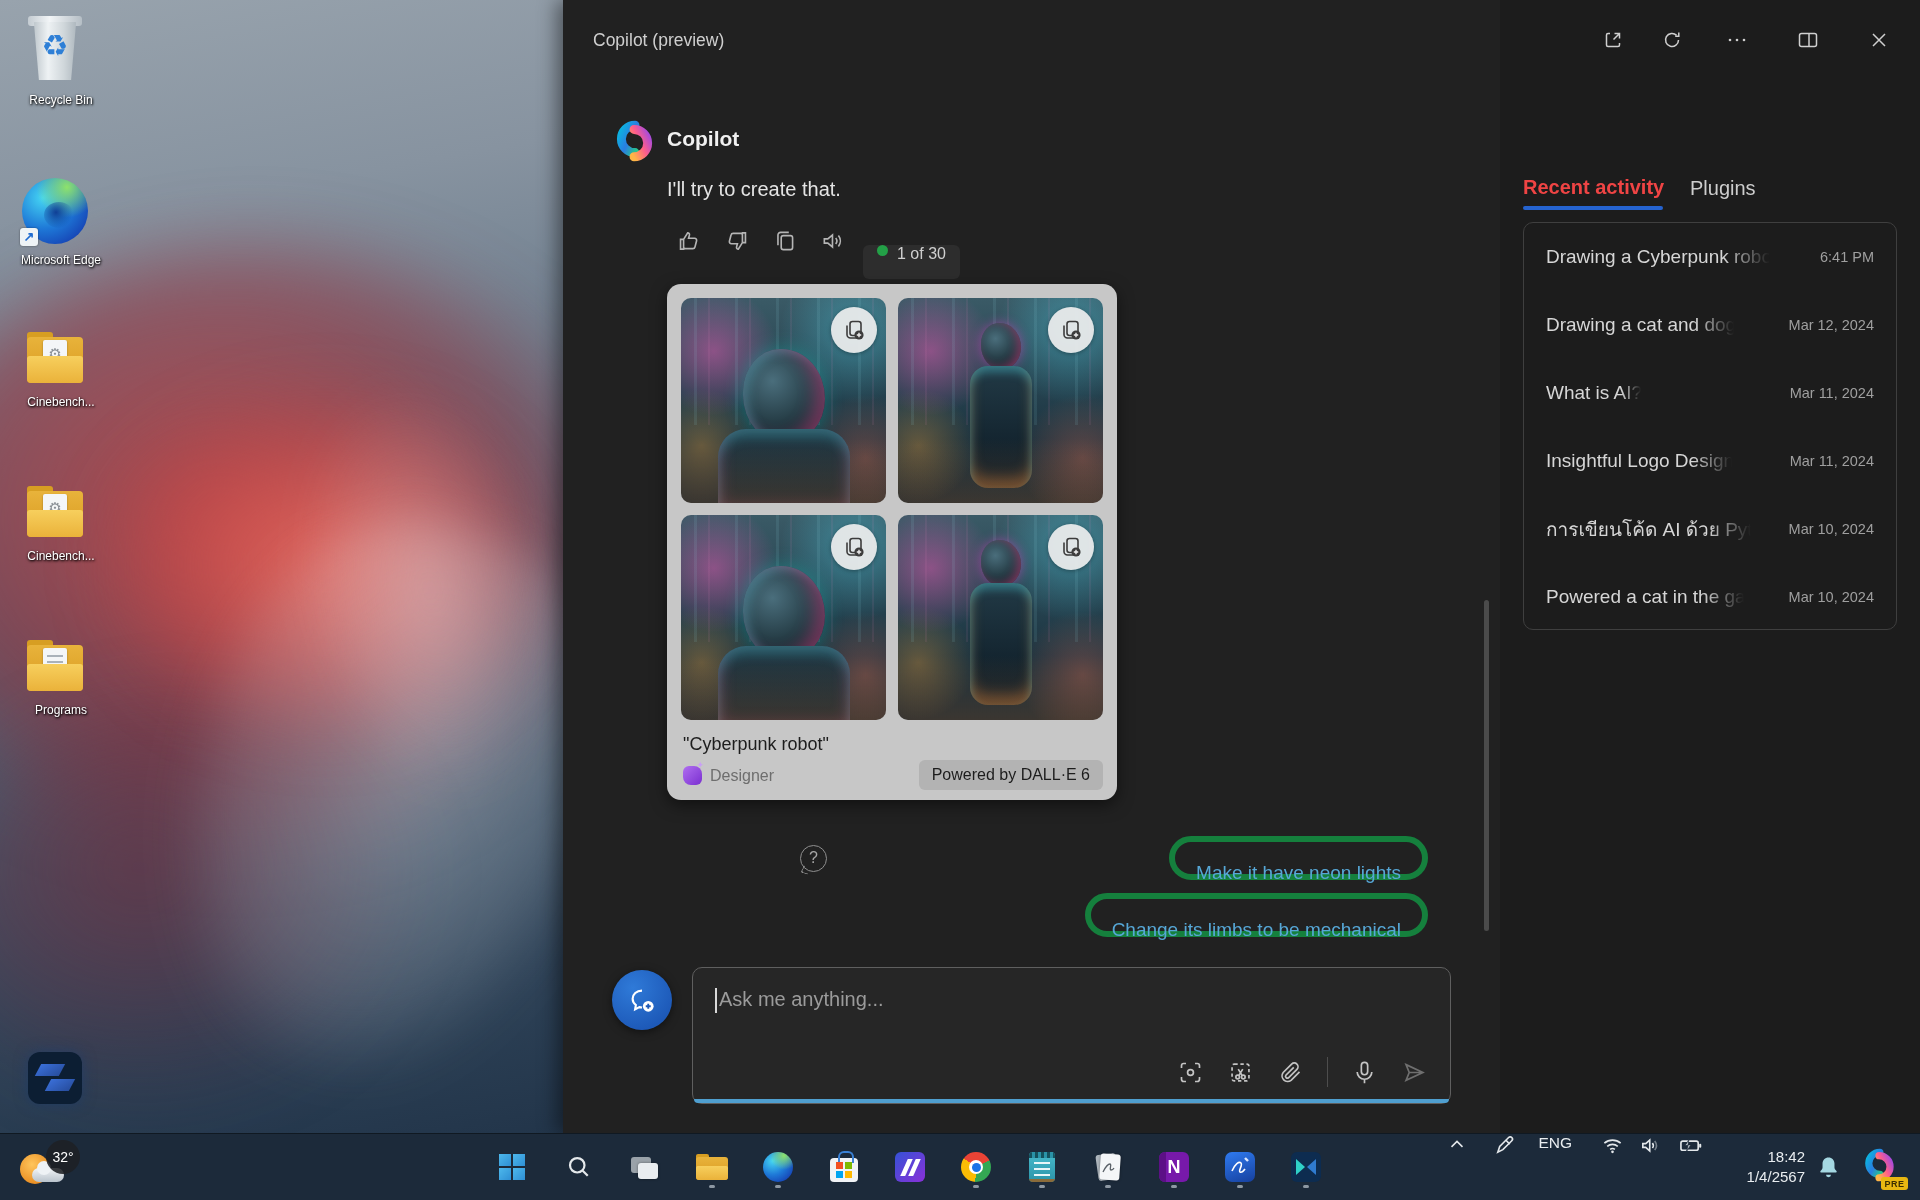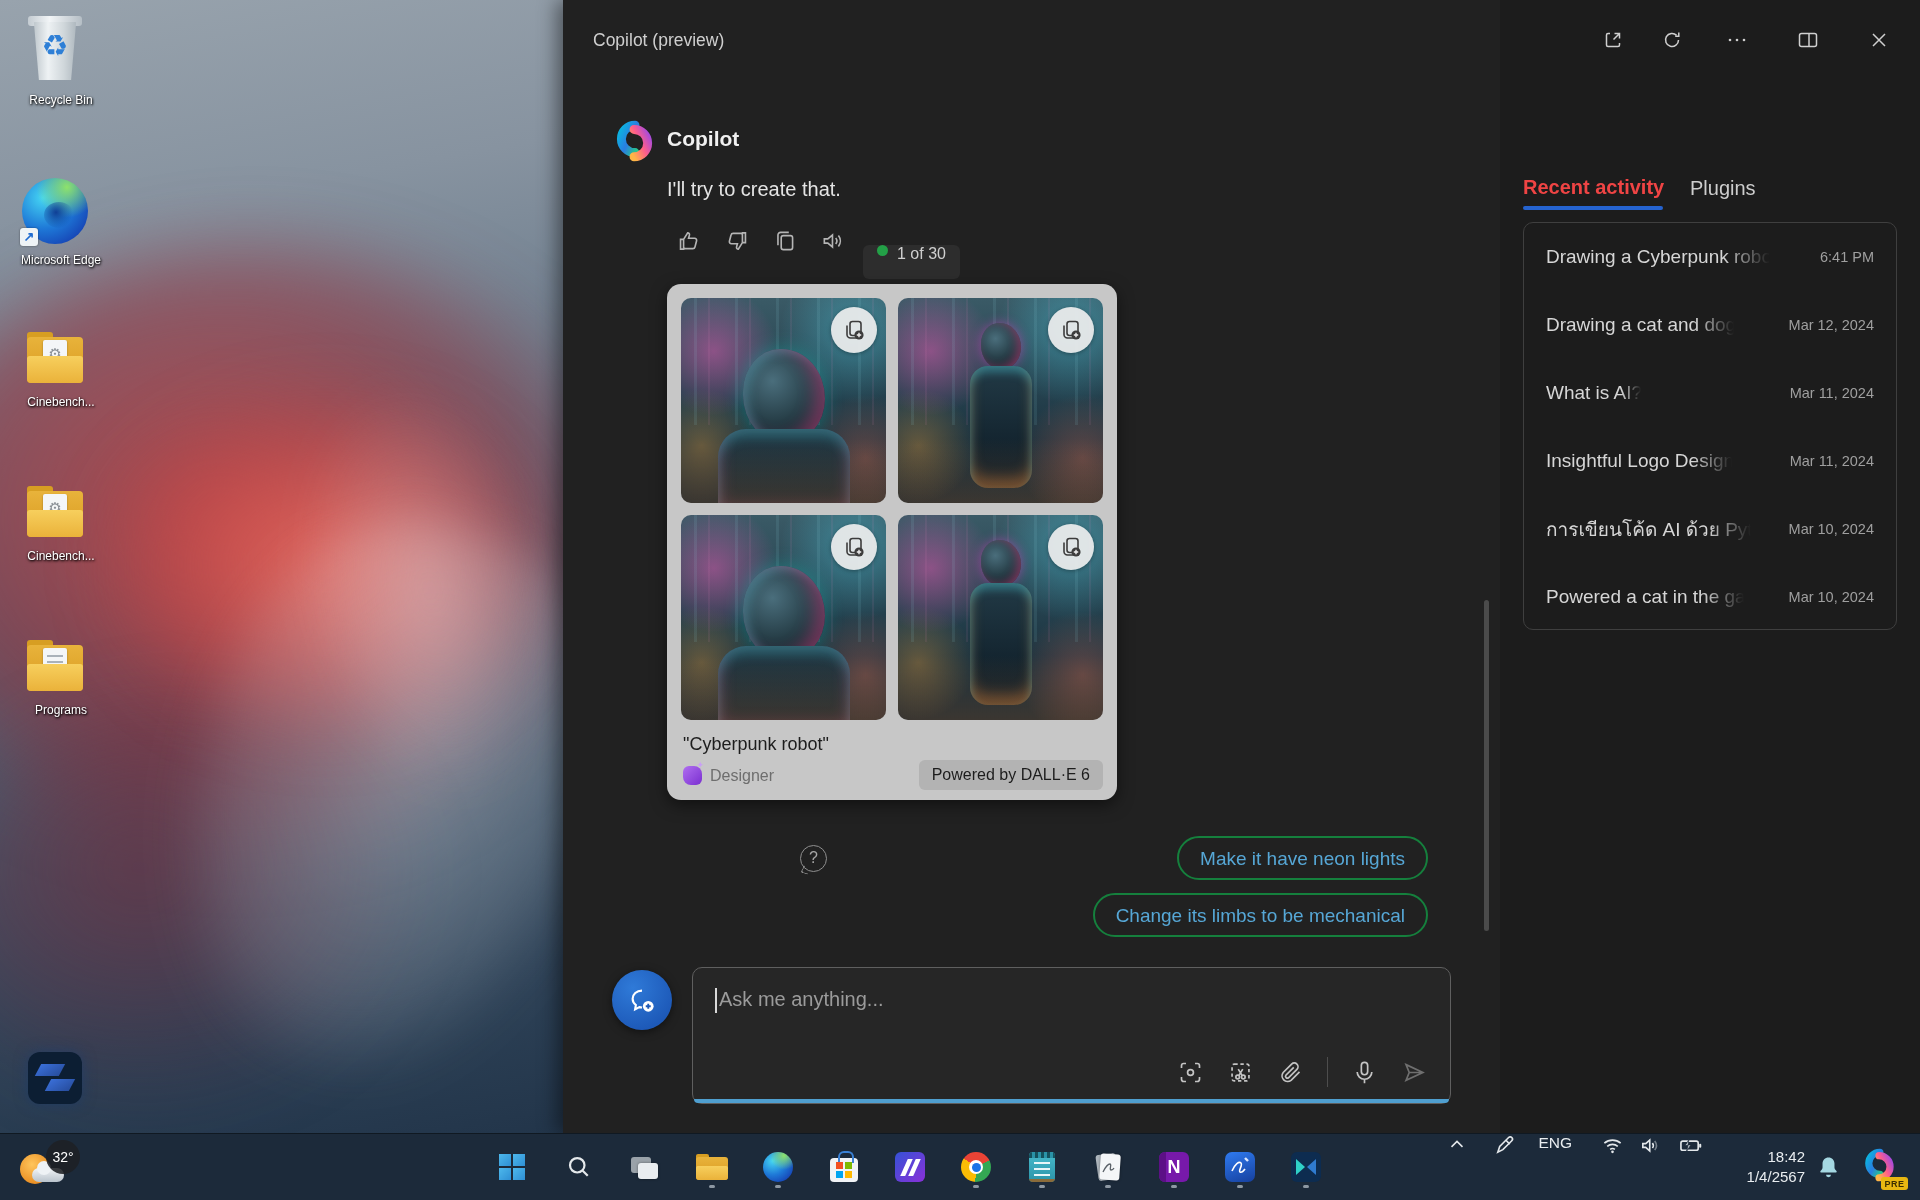--- a/index.html
+++ b/index.html
@@ -125,22 +125,22 @@
     display:flex; align-items:center; padding:0 13px; font-size:16px; color:#1d1d1d; }
 
   
   .sug-row1 { position:absolute; left:237px; top:836px; width:628px; display:flex; align-items:center; gap:26px; }
   .sug-row2 { position:absolute; left:237px; top:893px; width:628px; display:flex; justify-content:flex-end; }
   .help-bub { width:27px; height:27px; border-radius:50%; border:1.6px solid #8f8f8f; color:#a7a7a7;
     font-size:16px; text-align:center; line-height:24px; position:relative; margin-right:auto; cursor:pointer; }
   .help-bub::after { content:""; position:absolute; left:1px; bottom:-3px; width:7px; height:7px;
     background:transparent; border-left:1.6px solid #8f8f8f; border-bottom:1.6px solid #8f8f8f;
     transform:rotate(15deg) skew(-15deg); border-radius:0 0 0 3px; }
-  .chip { height:44px; border:2px solid #15803d; border-radius:22px; color:#56a7d6; font-size:19px;
-    line-height:42px; padding:0 21px; white-space:nowrap; cursor:pointer; background:transparent; }
+  .chip { height:44px; border:6px solid #15803d; border-radius:22px; color:#56a7d6; font-size:19px;
+    line-height:42px; padding:10px 21px; white-space:nowrap; cursor:pointer; background:transparent; }
 
   
   .newtopic { position:absolute; left:49px; top:970px; width:60px; height:60px; border-radius:50%;
     background:radial-gradient(circle at 35% 30%, #2f7ad8, #1d59b8 75%); display:flex; align-items:center;
     justify-content:center; cursor:pointer; box-shadow:0 2px 8px rgba(0,0,0,.5); }
   .input-box { position:absolute; left:129px; top:967px; width:759px; height:137px; background:#262626;
     border:1px solid #5f5f5f; border-radius:10px; cursor:text; }
   .input-accent { position:absolute; left:1px; right:1px; bottom:0; height:4px; background:#4f9fd0;
     border-radius:0 0 9px 9px; }
   .caret { display:inline-block; width:2px; height:25px; background:#d8d8d8; margin-right:2px;

